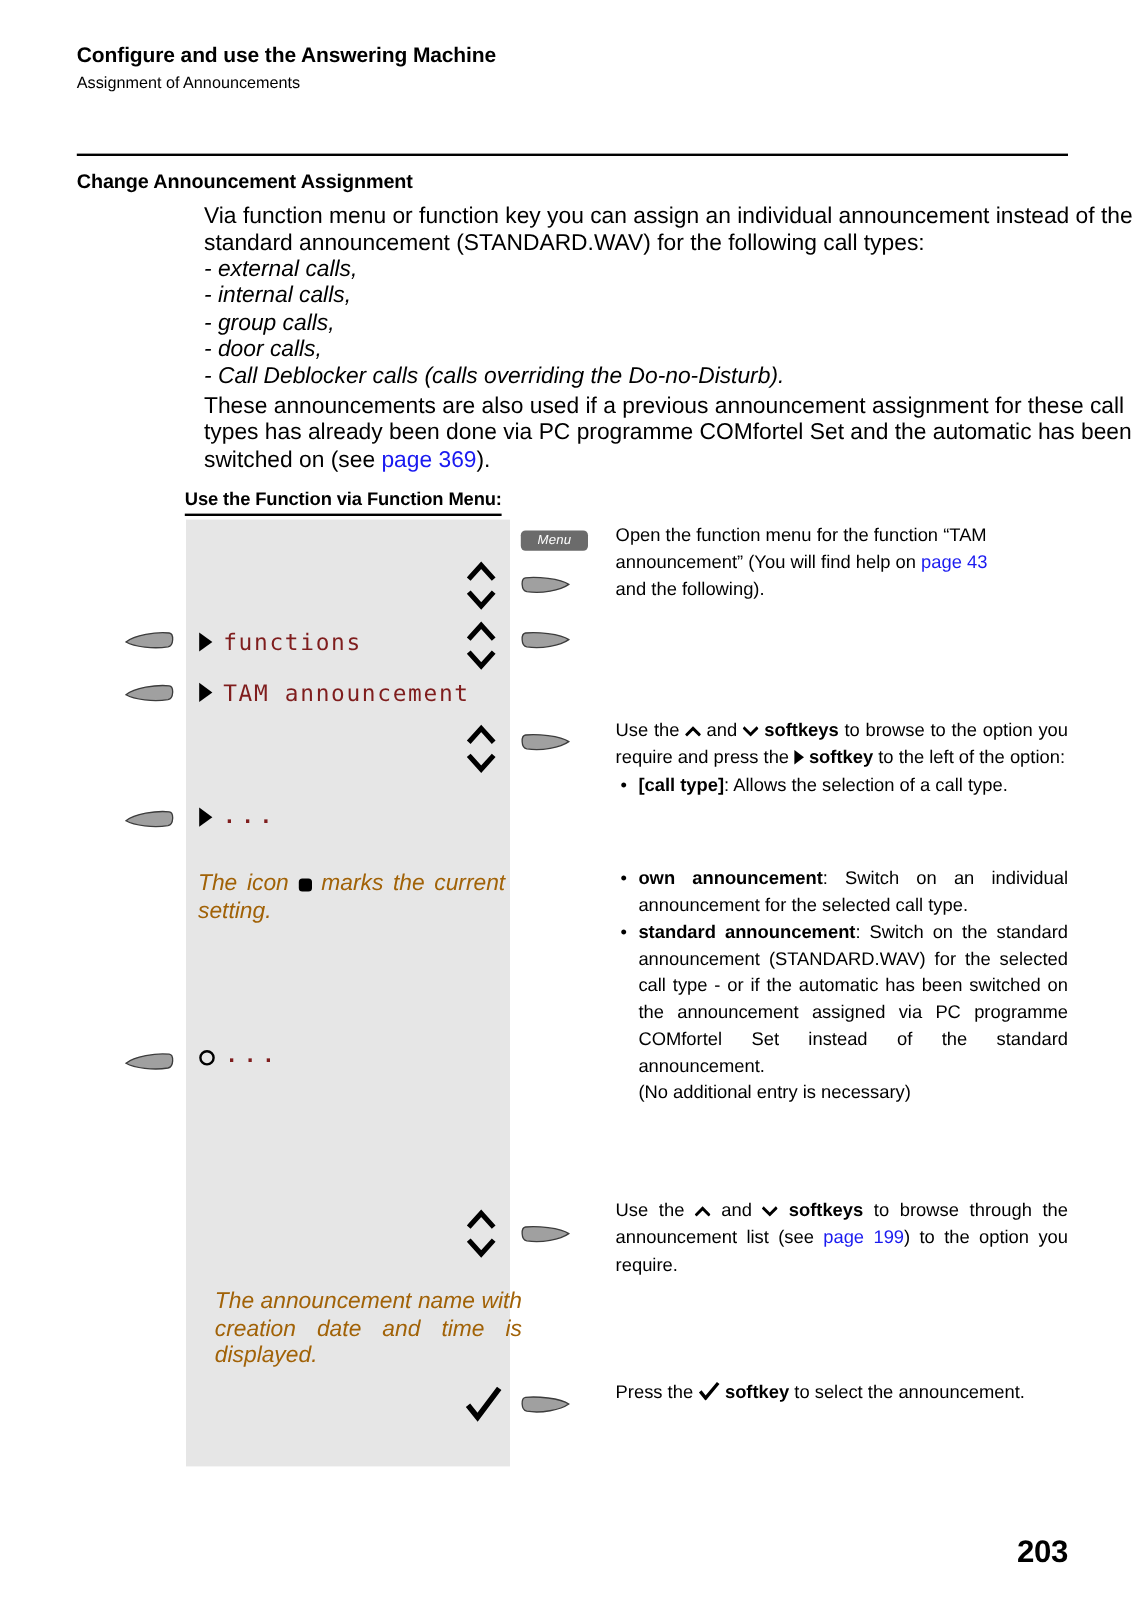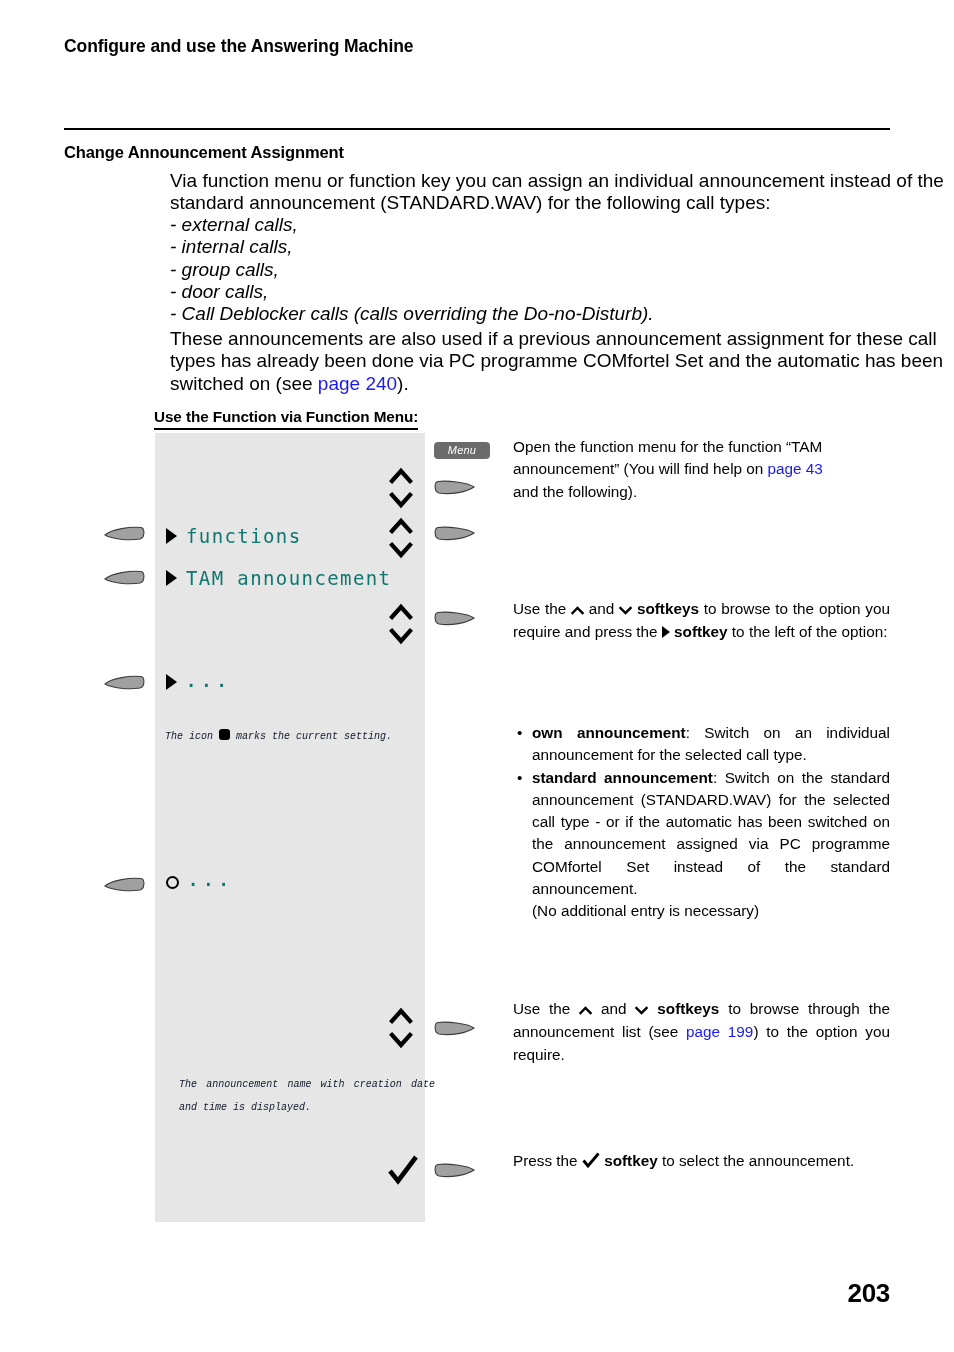--- a/index.html
+++ b/index.html
@@ -97,31 +97,31 @@
     top: 433px;
     width: 270px;
     height: 789px;
     background: #e6e6e6;
   }
   .lcd-text {
     position: absolute;
     font-family: "DejaVu Sans Mono", monospace;
     font-size: 19px;
     letter-spacing: 1.4px;
-    color: #0f766e;
+    color: #7f1d1d;
     white-space: nowrap;
   }
   .lcd-note {
     position: absolute;
-    font-family: Liberation Mono, monospace;
+    font-family: Liberation Sans, sans-serif;
     font-style: italic;
-    font-size: 10px;
+    font-size: 19px;
     line-height: 22.5px;
     text-align: justify;
-    color: #0f172a;
+    color: #a16207;
   }
   .lcd-note p { margin: 0; }
 
   
   .tri {
     display: inline-block;
     width: 0; height: 0;
     border-top: 8px solid transparent;
     border-bottom: 8px solid transparent;
     border-left: 11px solid #000;
@@ -250,20 +250,21 @@
     font-size: 26px;
     font-weight: bold;
     letter-spacing: -0.3px;
   }
 </style>
 </head>
 <body>
 
 <div id="page-header">
   <div class="doc-title">Configure and use the Answering Machine</div>
+  <div class="doc-subtitle">Assignment of Announcements</div>
 </div>
 <div id="header-rule"></div>
 
 <div class="h1">Change Announcement Assignment</div>
 
 <div class="body-col para-lines" id="intro-para">
   <p>Via function menu or function key you can assign an individual announcement instead of the</p>
   <p>standard announcement (STANDARD.WAV) for the following call types:</p>
 </div>
 
@@ -271,21 +272,21 @@
   <p>- external calls,</p>
   <p>- internal calls,</p>
   <p>- group calls,</p>
   <p>- door calls,</p>
   <p>- Call Deblocker calls (calls overriding the Do-no-Disturb).</p>
 </div>
 
 <div class="body-col para-lines" id="second-para">
   <p>These announcements are also used if a previous announcement assignment for these call</p>
   <p>types has already been done via PC programme COMfortel Set and the automatic has been</p>
-  <p><span>switched on (see </span><a class="pageref" href="#">page 240</a><span>).</span></p>
+  <p><span>switched on (see </span><a class="pageref" href="#">page 369</a><span>).</span></p>
 </div>
 
 <div class="h2">
   <span>Use the Function via Function Menu:</span>
   <div class="rule"></div>
 </div>
 
 <div id="lcd-panel">
 
   <div class="chev-pair" style="left:233px; top:32px;">
@@ -401,20 +402,23 @@
   <p><span>announcement” (You will find help on </span><a class="pageref" href="#">page 43</a></p>
   <p>and the following).</p>
 </div>
 
 <div class="instr" style="top:598px;">
   <p><span>Use the </span><span class="glyph-up"><svg width="13" height="9" viewBox="0 0 13 9">
           <path d="M1.5 7 L6.5 2 L11.5 7" fill="none" stroke="#000" stroke-width="2.4" stroke-linecap="square"></path>
         </svg></span><span> and </span><span class="glyph-dn"><svg width="13" height="9" viewBox="0 0 13 9">
           <path d="M1.5 2 L6.5 7 L11.5 2" fill="none" stroke="#000" stroke-width="2.4" stroke-linecap="square"></path>
         </svg></span> <b>softkeys</b><span> to browse to the option you require and press the </span><span class="tri-sm"></span> <b>softkey</b><span> to the left of the option:</span></p>
+  <ul>
+    <li><b>[call type]</b><span>: Allows the selection of a call type.</span></li>
+  </ul>
 </div>
 
 <div class="instr" style="top:722px;">
   <ul style="margin-top:0px;">
     <li><b>own announcement</b><span>: Switch on an individual announcement for the selected call type.</span></li>
     <li style="margin-top:0px;"><b>standard announcement</b><span>: Switch on the standard announcement (STANDARD.WAV) for the selected call type - or if the automatic has been switched on the announcement assigned via PC programme COMfortel Set instead of the standard announcement.</span><span class="last-line" style="display:block; text-align:left;">(No additional entry is necessary)</span></li>
   </ul>
 </div>
 
 <div class="instr" style="top:998px;">

